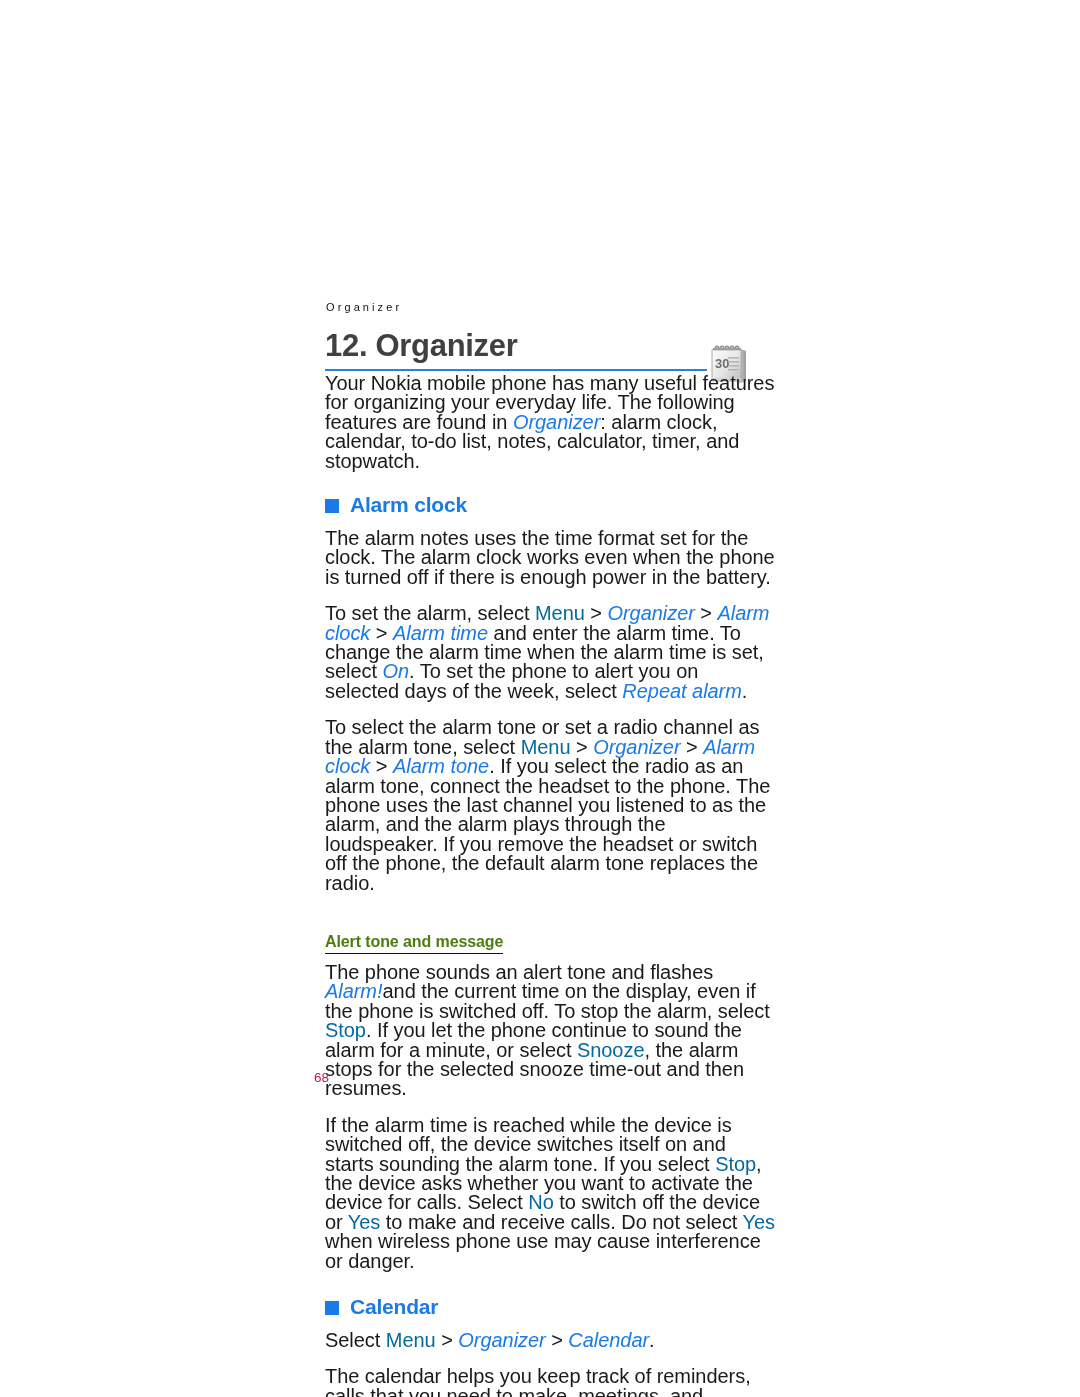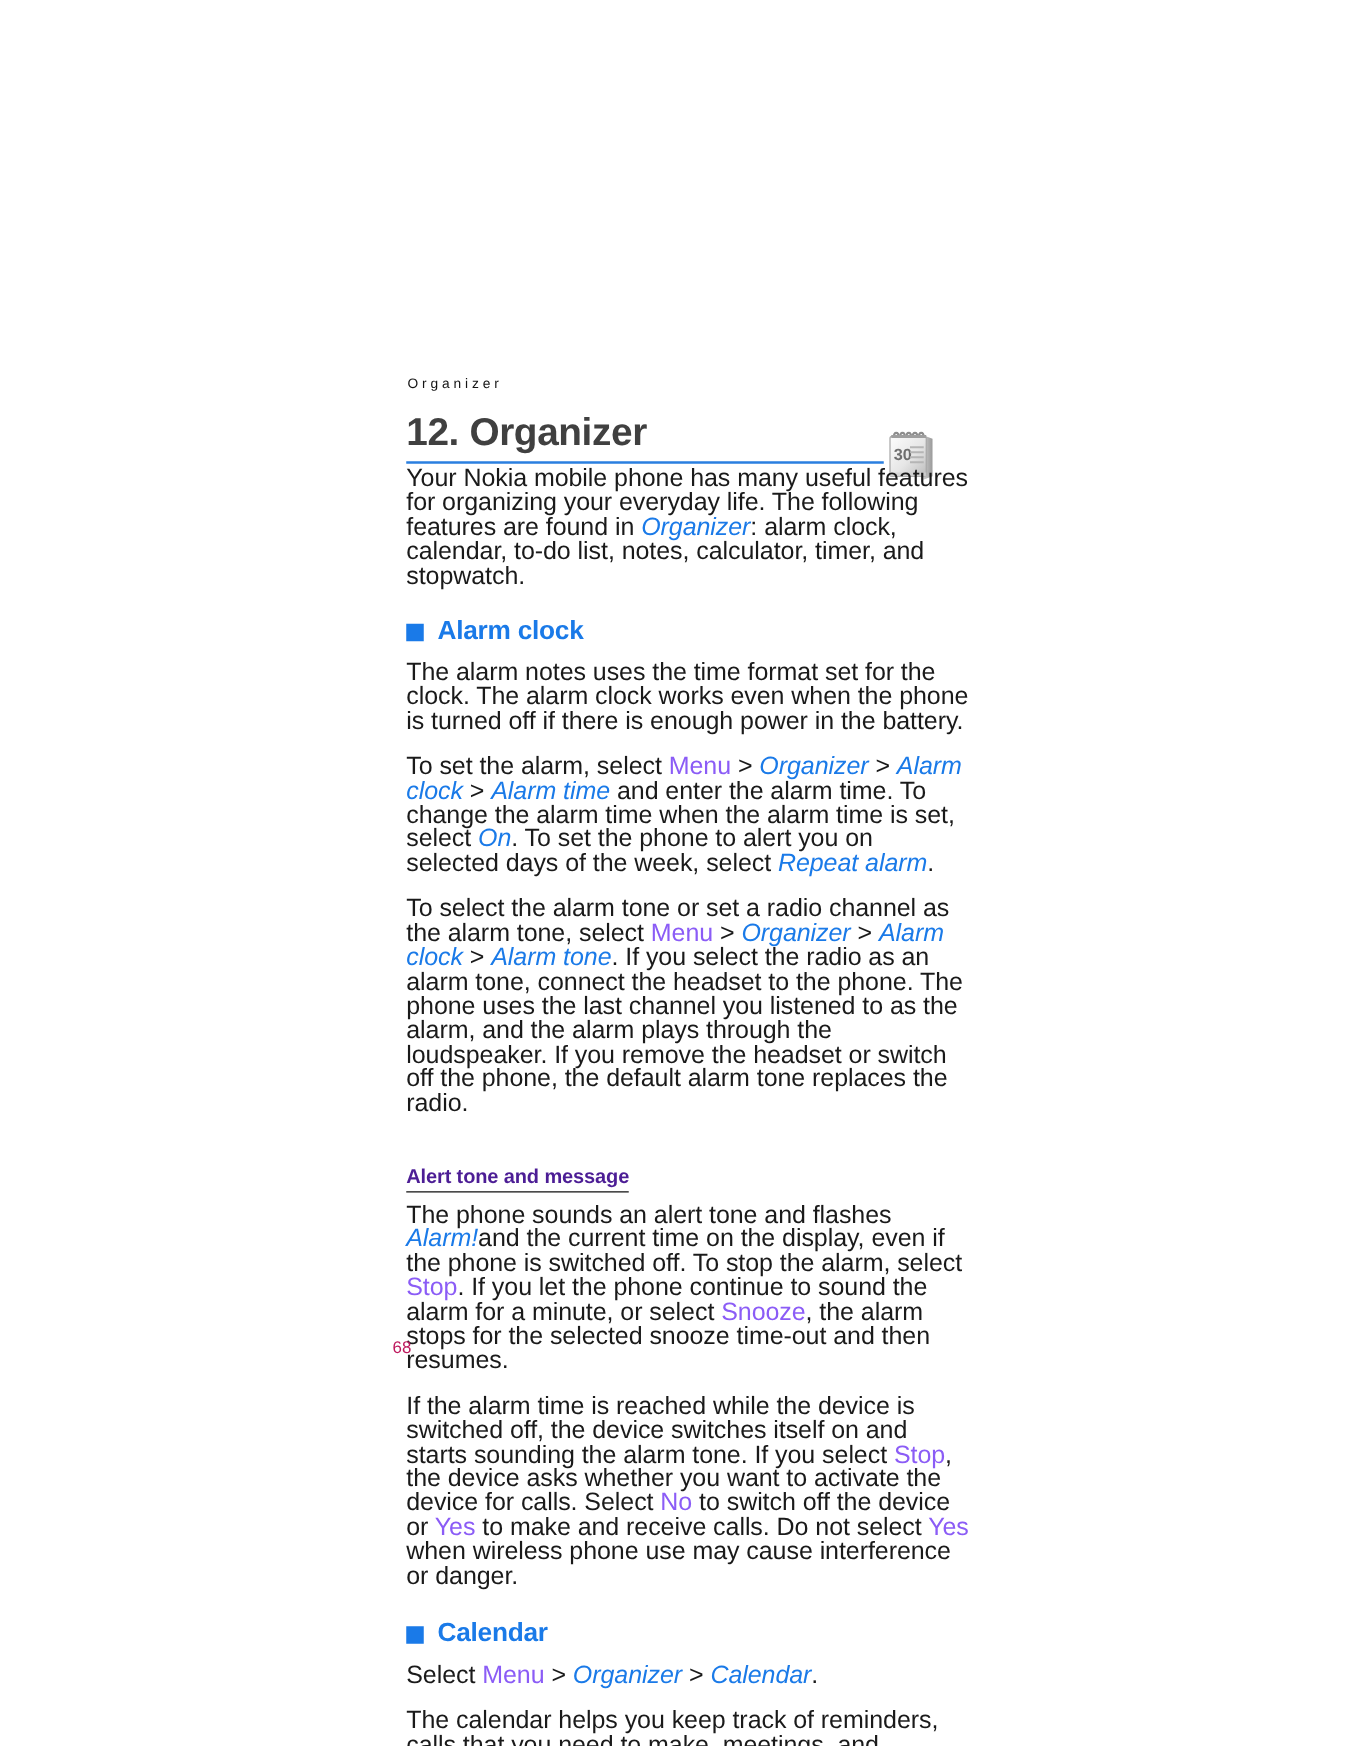--- a/index.html
+++ b/index.html
@@ -76,21 +76,21 @@
     font-size: 20px;
     line-height: 19.4px;
     color: #1a1a1a;
     margin: 0 0 17px 0;
     text-align: left;
     letter-spacing: -0.05px;
   }
 
   
   .ui {                 
-    color: #8b5cf6;
+    color: #0369a1;
   }
   .path {               
     color: #1a7ae8;
     font-style: italic;
   }
   .sep {
     color: #1a1a1a;
   }
 
   
@@ -115,21 +115,21 @@
     font-weight: 700;
     color: #1a7ae8;
     line-height: 24px;
     letter-spacing: -0.2px;
   }
 
   
   .h2blk {
     font-size: 16px;
     font-weight: 700;
-    color: #4c1d95;
+    color: #4d7c0f;
     line-height: 20px;
     margin: 22px 0 9px 0;
     display: inline-block;
     border-bottom: 1.6px solid #111111;
     padding-bottom: 1px;
     letter-spacing: -0.1px;
   }
   .h2wrap { line-height: 0; }
 
   

